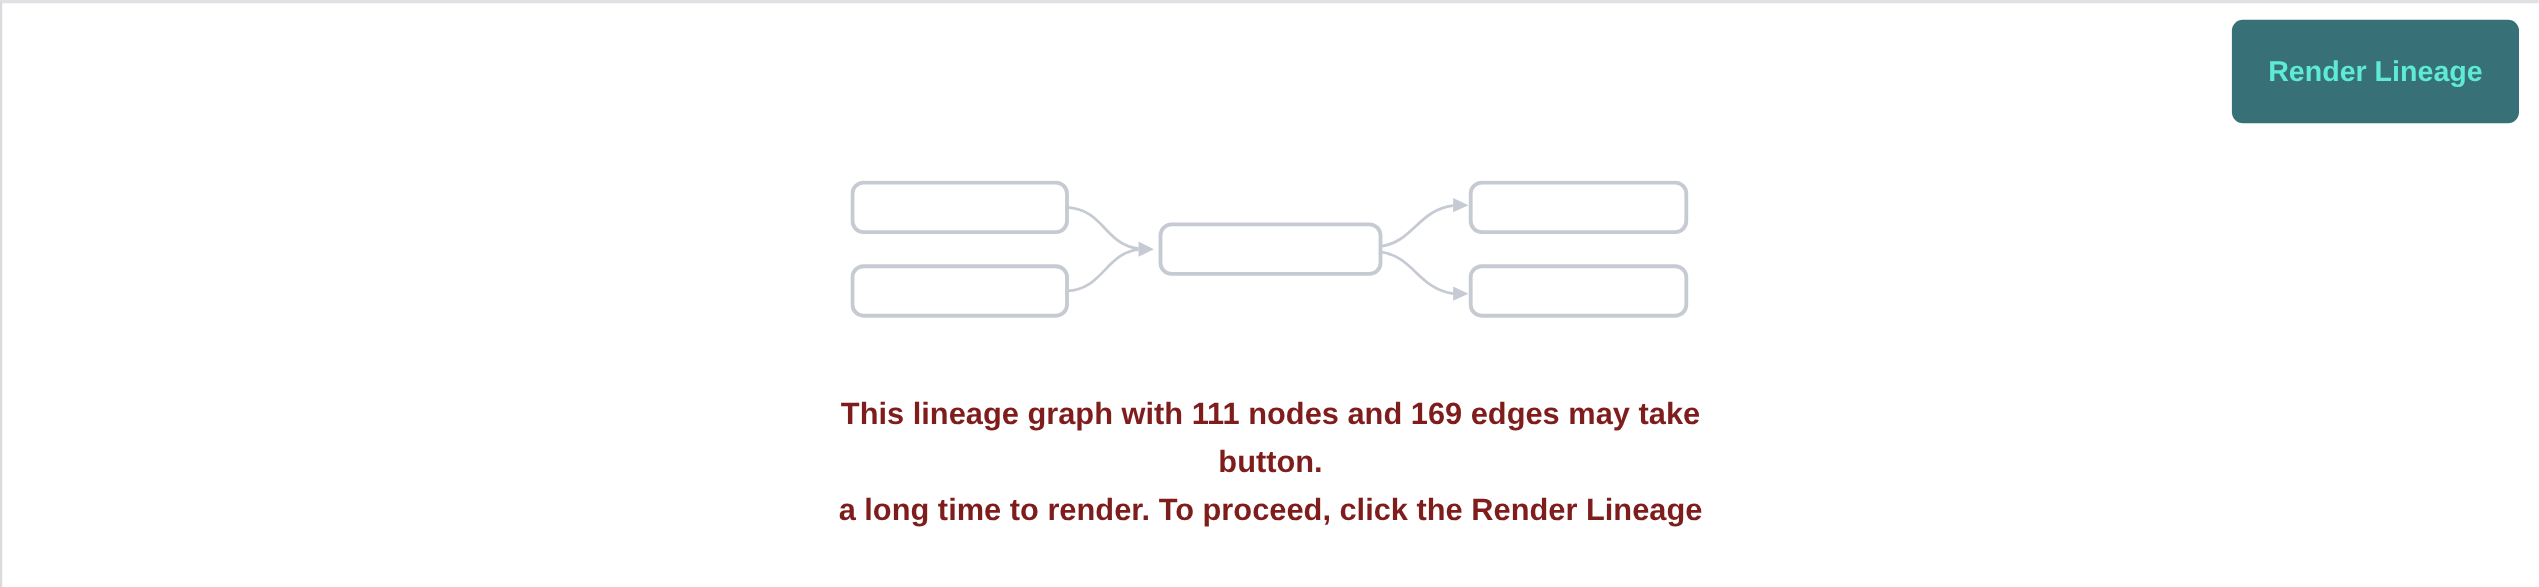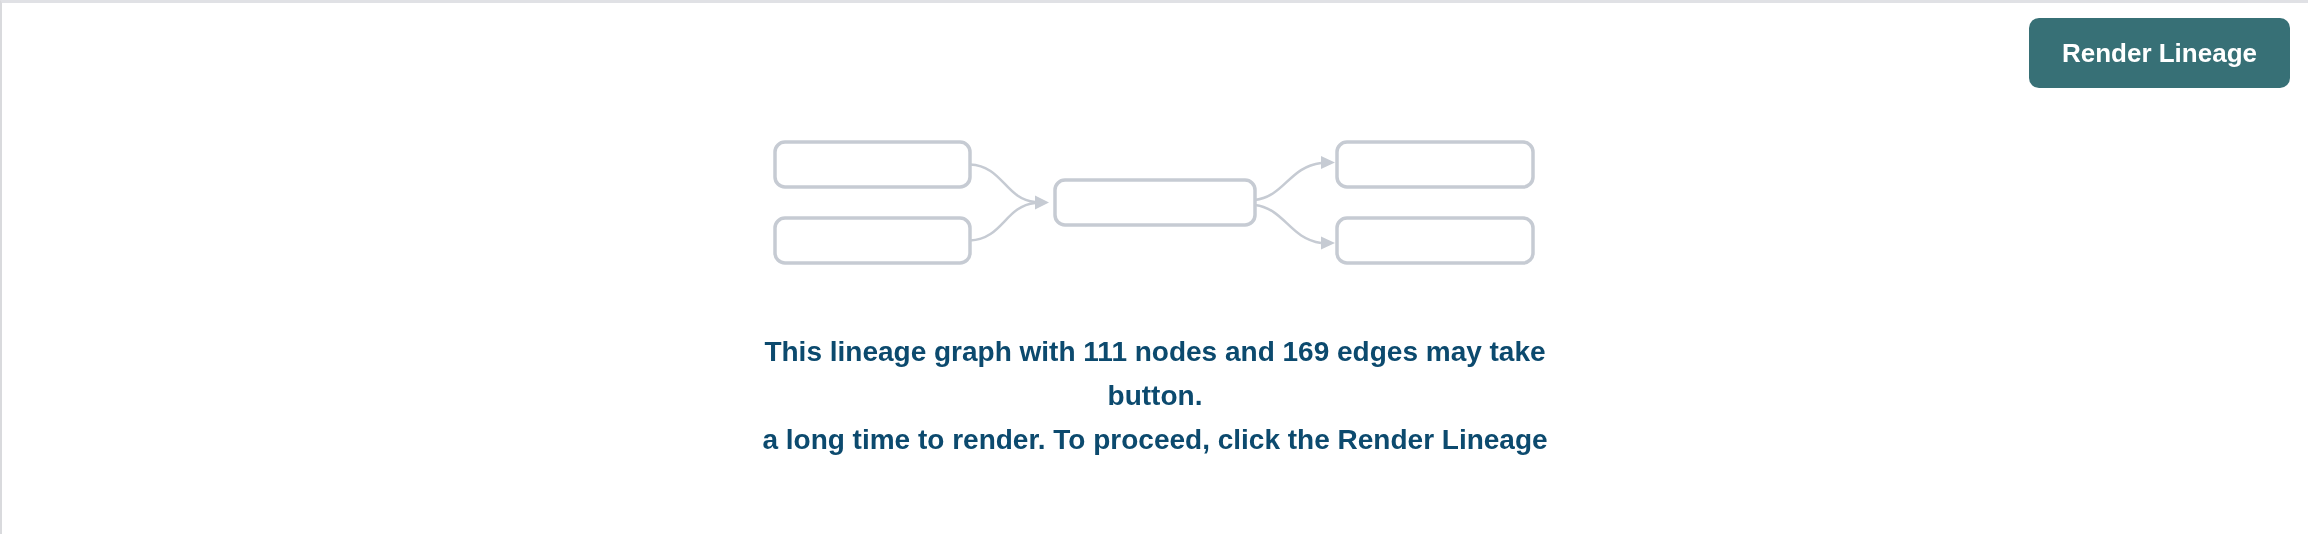--- a/index.html
+++ b/index.html
@@ -14,26 +14,26 @@
     overflow: hidden;
     font-family: "Liberation Sans", sans-serif;
   }
   .toolbar {
     display: flex;
     justify-content: flex-end;
     padding: 15px 18px 0 0;
   }
   .render-btn {
     background: #377076;
-    color: #ffffff;
+    color: #5eead4;
     font-family: inherit;
     font-weight: 700;
     font-size: 26px;
     line-height: 26px;
-    padding: 22px 33px;
+    padding: 34px 33px;
     border: none;
     border-radius: 10px;
     cursor: pointer;
   }
   .empty-state {
     margin-top: 52px;
     display: flex;
     flex-direction: column;
     align-items: center;
   }
@@ -50,21 +50,21 @@
   .lineage-illustration .arrowhead {
     fill: #c6cbd3;
     stroke: none;
   }
   .message {
     margin-top: 64px;
     text-align: center;
     font-weight: 700;
     font-size: 28px;
     line-height: 44px;
-    color: #0c4a6e;
+    color: #7f1d1d;
   }
   .message div { white-space: nowrap; }
 </style>
 </head>
 <body>
 
 <div class="screen">
 
   <div class="toolbar">
     <button class="render-btn">Render Lineage</button>

